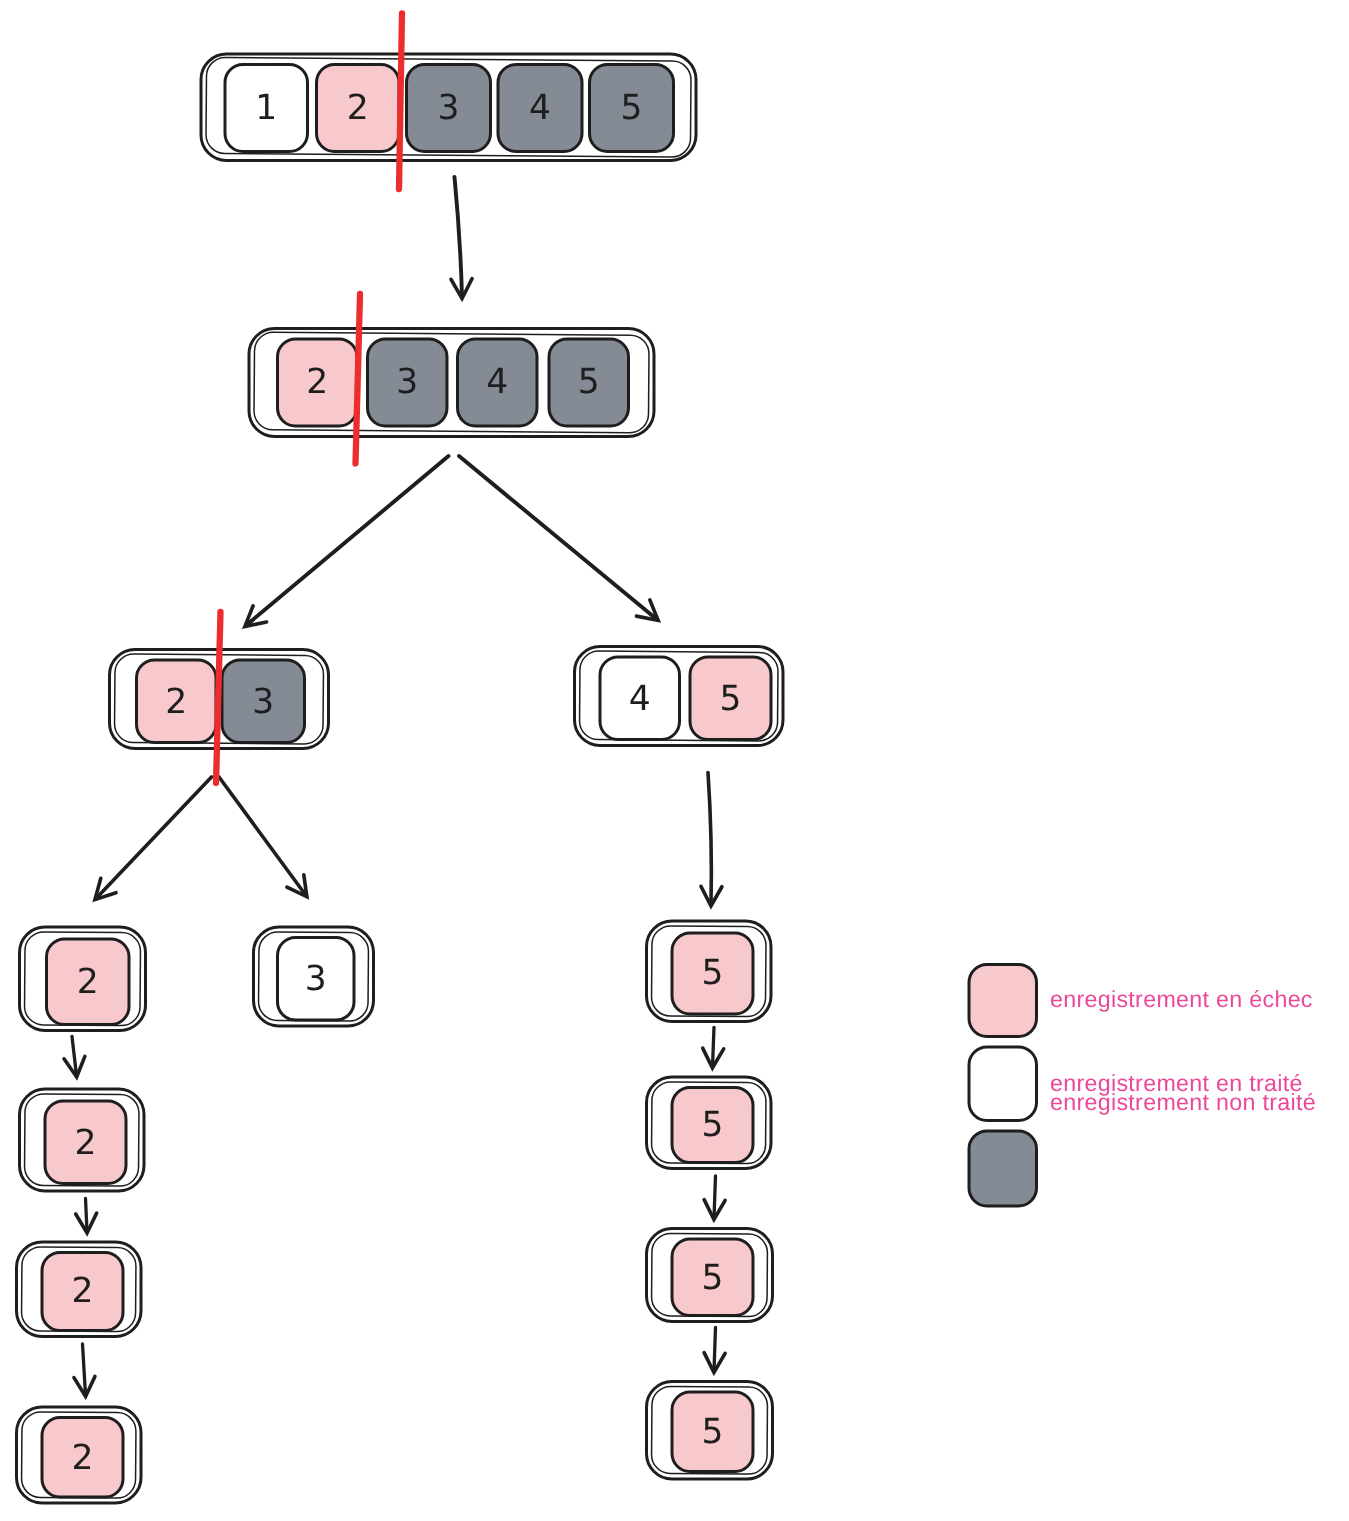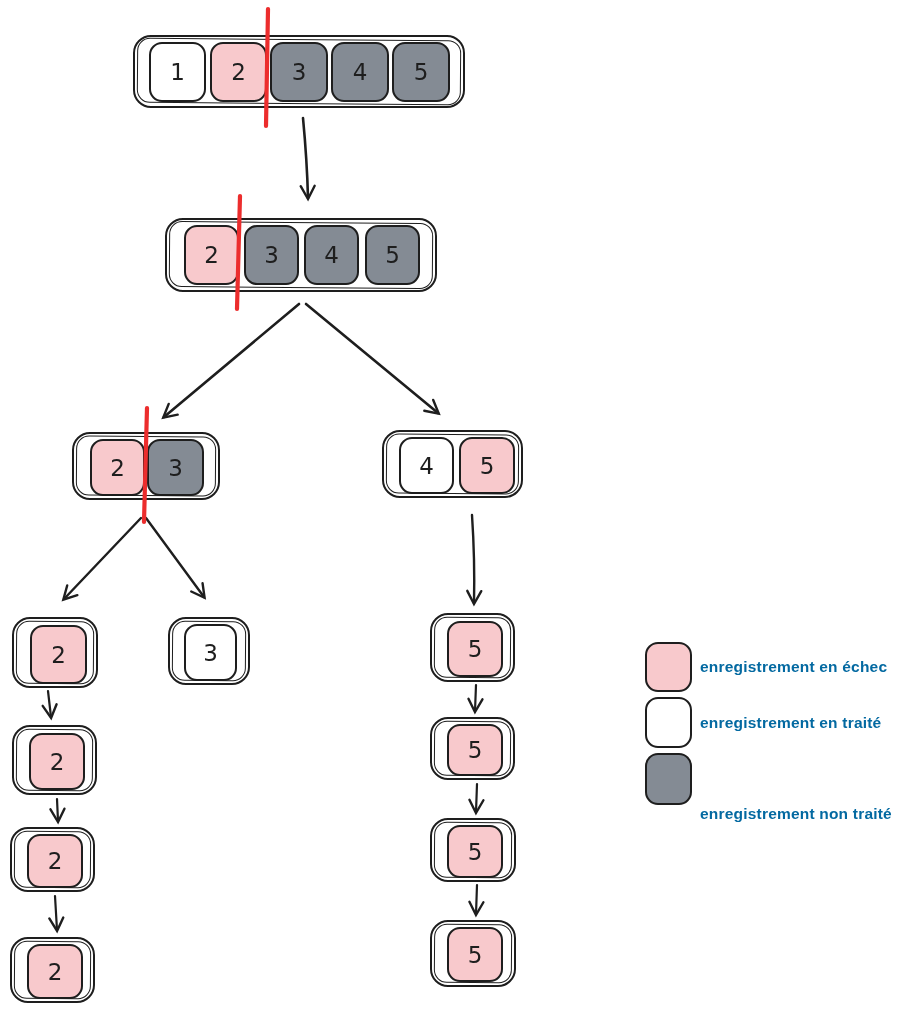--- a/index.html
+++ b/index.html
@@ -17,21 +17,21 @@
   .cell.failed{background:#f8c9cc;}
   .cell.success{background:#ffffff;}
   .cell.untreated{background:#848b94;}
 
   
   .overlay{position:absolute;left:0;top:0;z-index:5;pointer-events:none;}
 
   
   .legend-swatch{position:absolute;width:47px;border:2.6px solid #1e1e1e;border-radius:13px;box-sizing:border-box;}
   .legend-label{position:absolute;left:700px;display:flex;align-items:center;
-                font-size:15.5px;color:#0369a1;letter-spacing:.2px;white-space:nowrap;font-weight:bold;}
+                font-size:15.5px;color:#ec4899;letter-spacing:.2px;white-space:nowrap;}
 </style>
 </head>
 <body>
 
 <div class="stage">
 
   <div class="node" style="left:133px;top:35px;width:332px;height:73px;">
     <div class="cell success" style="left:14px;top:5px;width:57px;height:60px;">1</div>
     <div class="cell failed" style="left:75px;top:5px;width:57px;height:60px;">2</div>
     <div class="cell untreated" style="left:135px;top:5px;width:58px;height:60px;">3</div>
@@ -86,21 +86,21 @@
   <div class="node" style="left:430px;top:920px;width:86px;height:67px;">
     <div class="cell failed" style="left:15px;top:5px;width:56px;height:55px;">5</div>
   </div>
 
   <div>
     <div class="legend-swatch" style="left:645px;top:642px;height:50px;background:#f8c9cc;"></div>
     <div class="legend-swatch" style="left:645px;top:697px;height:51px;background:#ffffff;"></div>
     <div class="legend-swatch" style="left:645px;top:753px;height:52px;background:#848b94;"></div>
     <div class="legend-label" style="top:642px;height:50px;">enregistrement en échec</div>
     <div class="legend-label" style="top:697px;height:51px;">enregistrement en traité</div>
-    <div class="legend-label" style="top:788px;height:52px;">enregistrement non traité</div>
+    <div class="legend-label" style="top:710px;height:52px;">enregistrement non traité</div>
   </div>
 
   <svg class="overlay" width="899" height="1014" viewBox="0 0 899 1014">
     <defs>
       <marker id="ah" viewBox="0 0 20 20" refX="15" refY="10" markerWidth="20" markerHeight="20" orient="auto-start-reverse" markerUnits="userSpaceOnUse">
         <path d="M3 3 L16 10 L3 17" fill="none" stroke="#1e1e1e" stroke-width="2.4" stroke-linecap="round"></path>
       </marker>
     </defs>
 
     <path d="M303 118 Q307 160 308 198" fill="none" stroke="#1e1e1e" stroke-width="2.6" stroke-linecap="round" marker-end="url(#ah)"></path>

